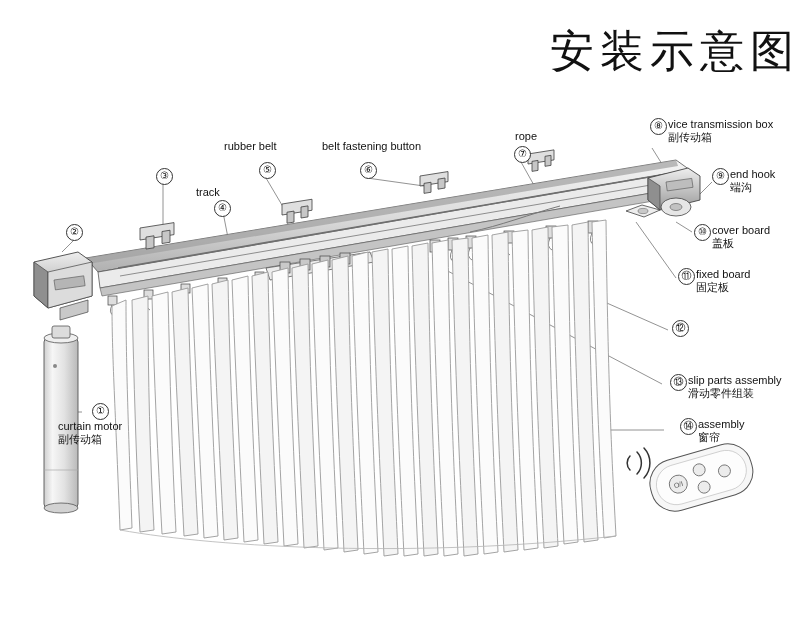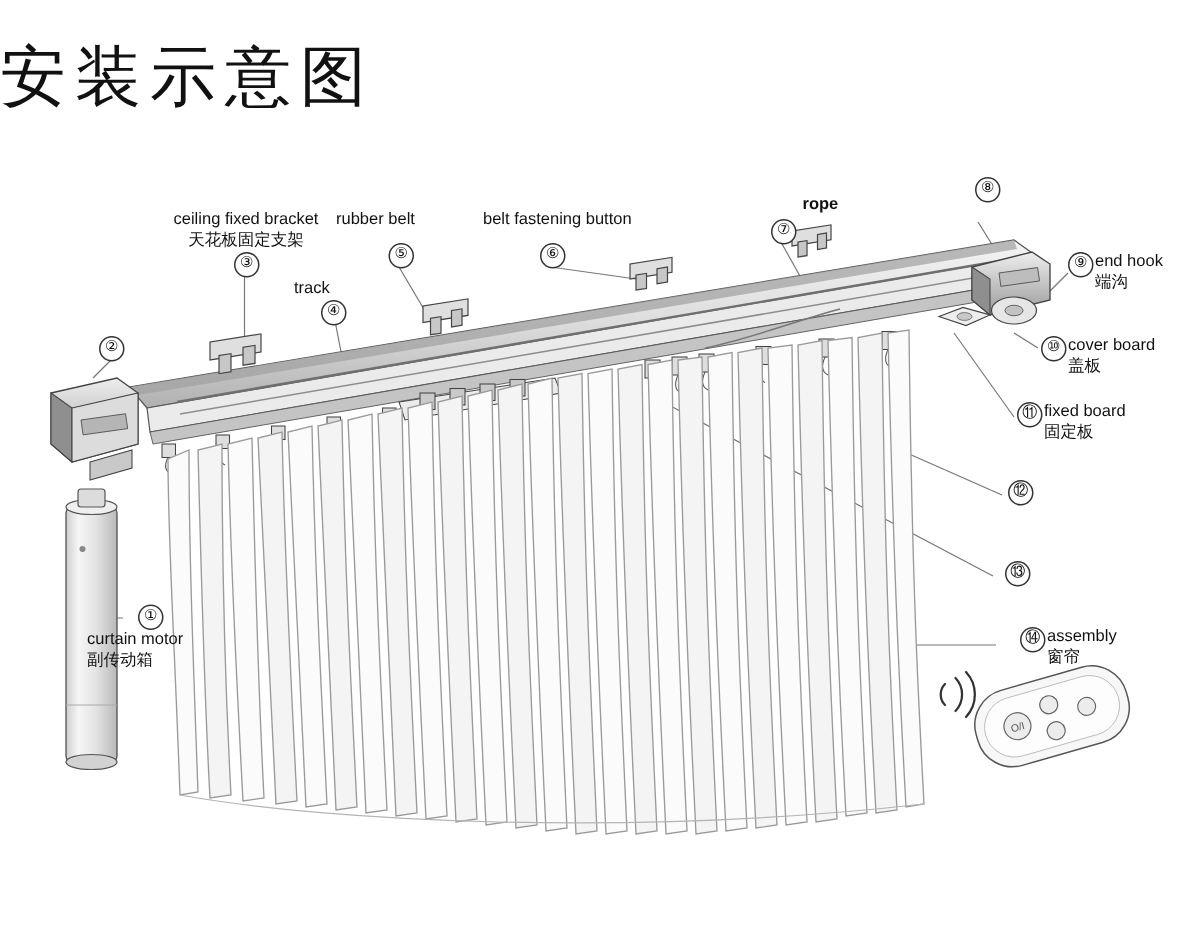--- a/index.html
+++ b/index.html
@@ -19,21 +19,21 @@
     position: absolute;
     left: 0; top: 0;
     width: 800px;
     height: 630px;
   }
   #title {
     position: absolute;
     left: 0;
     top: 22px;
     width: 800px;
-    text-align: left;
+    text-align: right;
     font-size: 44px;
     letter-spacing: 6px;
     font-family: "DejaVu Sans", sans-serif;
     font-weight: 400;
     color: #111;
   }
   .callout {
     position: absolute;
     font-size: 11px;
     line-height: 13px;
@@ -271,46 +271,46 @@
       <g stroke="#333" stroke-width="1.5" fill="none" stroke-linecap="round">
         <path d="M630,470 a10,10 0 0 1 0,-14"></path>
         <path d="M637,474 a16,16 0 0 0 0,-22"></path>
         <path d="M644,478 a22,22 0 0 0 0,-30"></path>
       </g>
     </g>
   </svg>
 
   <div class="num" style="left:66px; top:224px;">②</div>
 
-  <div class="callout center" style="left:100px; top:140px; width:128px;">
-    <span class="en">ceiling fixed bracket</span>
-    <span class="cn">天花板固定支架</span>
-  </div>
   <div class="num" style="left:156px; top:168px;">③</div>
 
   <div class="callout" style="left:196px; top:186px;">
     <span class="en">track</span>
   </div>
   <div class="num" style="left:214px; top:200px;">④</div>
 
   <div class="callout" style="left:224px; top:140px;">
     <span class="en">rubber belt</span>
   </div>
   <div class="num" style="left:259px; top:162px;">⑤</div>
 
   <div class="callout" style="left:322px; top:140px;">
     <span class="en">belt fastening button</span>
   </div>
   <div class="num" style="left:360px; top:162px;">⑥</div>
 
-  <div class="callout" style="left:535px; top:130px;font-weight:bold;">
+  <div class="callout" style="left:515px; top:130px;">
     <span class="en">rope</span>
   </div>
   <div class="num" style="left:514px; top:146px;">⑦</div>
 
+  <div class="callout" style="left:668px; top:118px;">
+    <span class="en">vice transmission box</span>
+    <span class="cn">副传动箱</span>
+  </div>
   <div class="num" style="left:650px; top:118px;">⑧</div>
 
   <div class="callout" style="left:730px; top:168px;">
     <span class="en">end hook</span>
     <span class="cn">端沟</span>
   </div>
   <div class="num" style="left:712px; top:168px;">⑨</div>
 
   <div class="callout" style="left:712px; top:224px;">
     <span class="en">cover board</span>
@@ -319,20 +319,24 @@
   <div class="num" style="left:694px; top:224px;">⑩</div>
 
   <div class="callout" style="left:696px; top:268px;">
     <span class="en">fixed board</span>
     <span class="cn">固定板</span>
   </div>
   <div class="num" style="left:678px; top:268px;">⑪</div>
 
   <div class="num" style="left:672px; top:320px;">⑫</div>
 
+  <div class="callout" style="left:688px; top:374px;">
+    <span class="en">slip parts assembly</span>
+    <span class="cn">滑动零件组装</span>
+  </div>
   <div class="num" style="left:670px; top:374px;">⑬</div>
 
   <div class="callout" style="left:698px; top:418px;">
     <span class="en">assembly</span>
     <span class="cn">窗帘</span>
   </div>
   <div class="num" style="left:680px; top:418px;">⑭</div>
 
   <div class="callout" style="left:58px; top:420px;">
     <span class="en">curtain motor</span>

